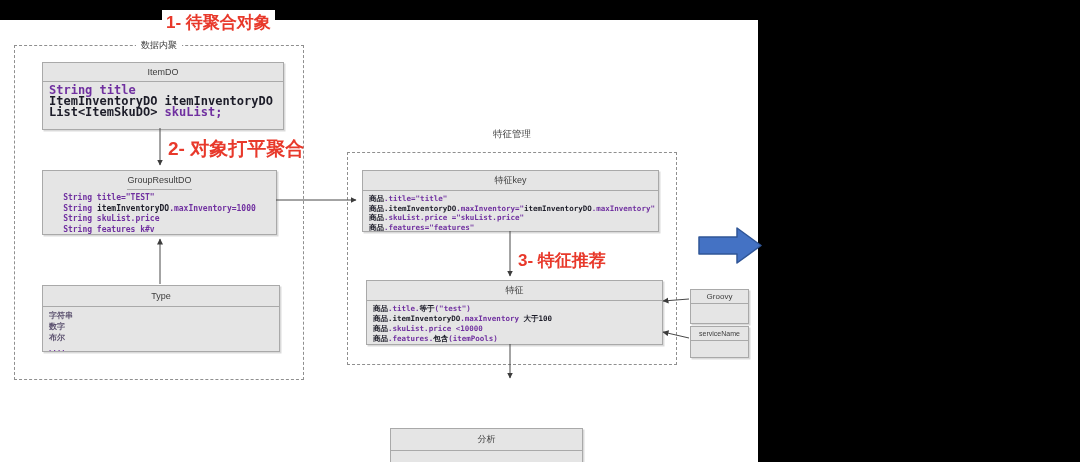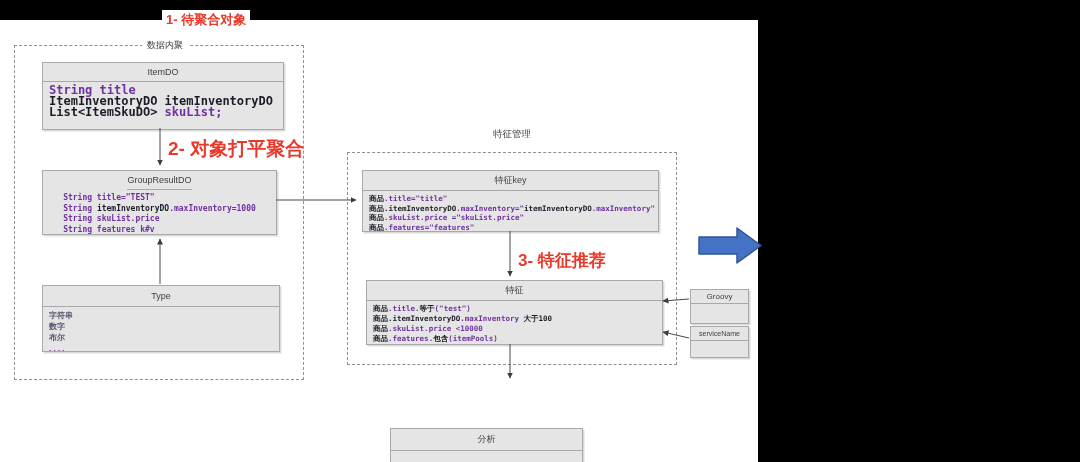--- a/index.html
+++ b/index.html
@@ -6,42 +6,42 @@
   #canvas{position:relative;width:1080px;height:462px;background:#ffffff;overflow:hidden;
           font-family:"Liberation Sans",sans-serif;}
   .black{position:absolute;background:#000;}
   #band-top{left:0;top:0;width:1080px;height:20px;}
   #block-right{left:758px;top:0;width:322px;height:462px;}
 
   
   .group{position:absolute;border:1px dashed #8f8f8f;background:transparent;}
   .group-label{position:absolute;left:50%;transform:translateX(-50%);background:#fff;
                padding:0 5px;font-size:9px;color:#3a3a3a;white-space:nowrap;}
-  #group-data .group-label{top:-7px;margin-left:6px;}
+  #group-data .group-label{top:-7px;}
   #group-feat .group-label{top:-25px;font-size:9.5px;background:transparent;}
 
   
   .box{position:absolute;background:#e5e5e5;border:1px solid #a9a9a9;
        box-shadow:1.5px 1.5px 0 rgba(150,150,150,.35);display:flex;flex-direction:column;}
   .box-h{flex:0 0 auto;display:flex;align-items:center;justify-content:center;
          border-bottom:1px solid #a9a9a9;font-size:9px;color:#3d3d3d;white-space:nowrap;}
   .box-b{flex:1 1 auto;padding:3px 6px 0 6px;overflow:hidden;}
   .code-line{font-family:"DejaVu Sans Mono",monospace;font-weight:bold;white-space:pre;}
   .fs8 .code-line{font-size:12px;line-height:11px;}
   .fs8t .code-line{font-size:8px;line-height:10.5px;}
   .fs75 .code-line{font-size:7.5px;line-height:9.5px;}
   .fs75b .code-line{font-size:7.5px;line-height:10px;}
   .typelist .code-line{font-family:"Liberation Sans",sans-serif;font-size:8px;line-height:11px;}
   .seg-p{color:var(--purple,#7030a0);}
   .seg-d{color:var(--dark,#1c1c28);}
   .seg-t{color:var(--muted,#5d5370);}
 
   
   .step{position:absolute;color:var(--red,#e8392b);font-weight:bold;white-space:nowrap;z-index:5;}
-  #step1{left:162px;top:10px;background:#fff;padding:1px 4px;font-size:13px;}
+  #step1{left:162px;top:10px;background:#fff;padding:1px 4px;font-size:17px;}
   #step2{left:168px;top:136px;font-size:19px;}
   #step3{left:518px;top:249px;font-size:17px;}
 
   
   #wires{position:absolute;left:0;top:0;width:1080px;height:462px;z-index:6;pointer-events:none;}
   .wire{stroke:#484848;stroke-width:1;fill:none;}
   .blue-arrow{fill:var(--blue-arrow,#4472c4);stroke:var(--blue-arrow-border,#2f5597);
               stroke-width:1.5;stroke-linejoin:round;}
 </style>
 </head>

